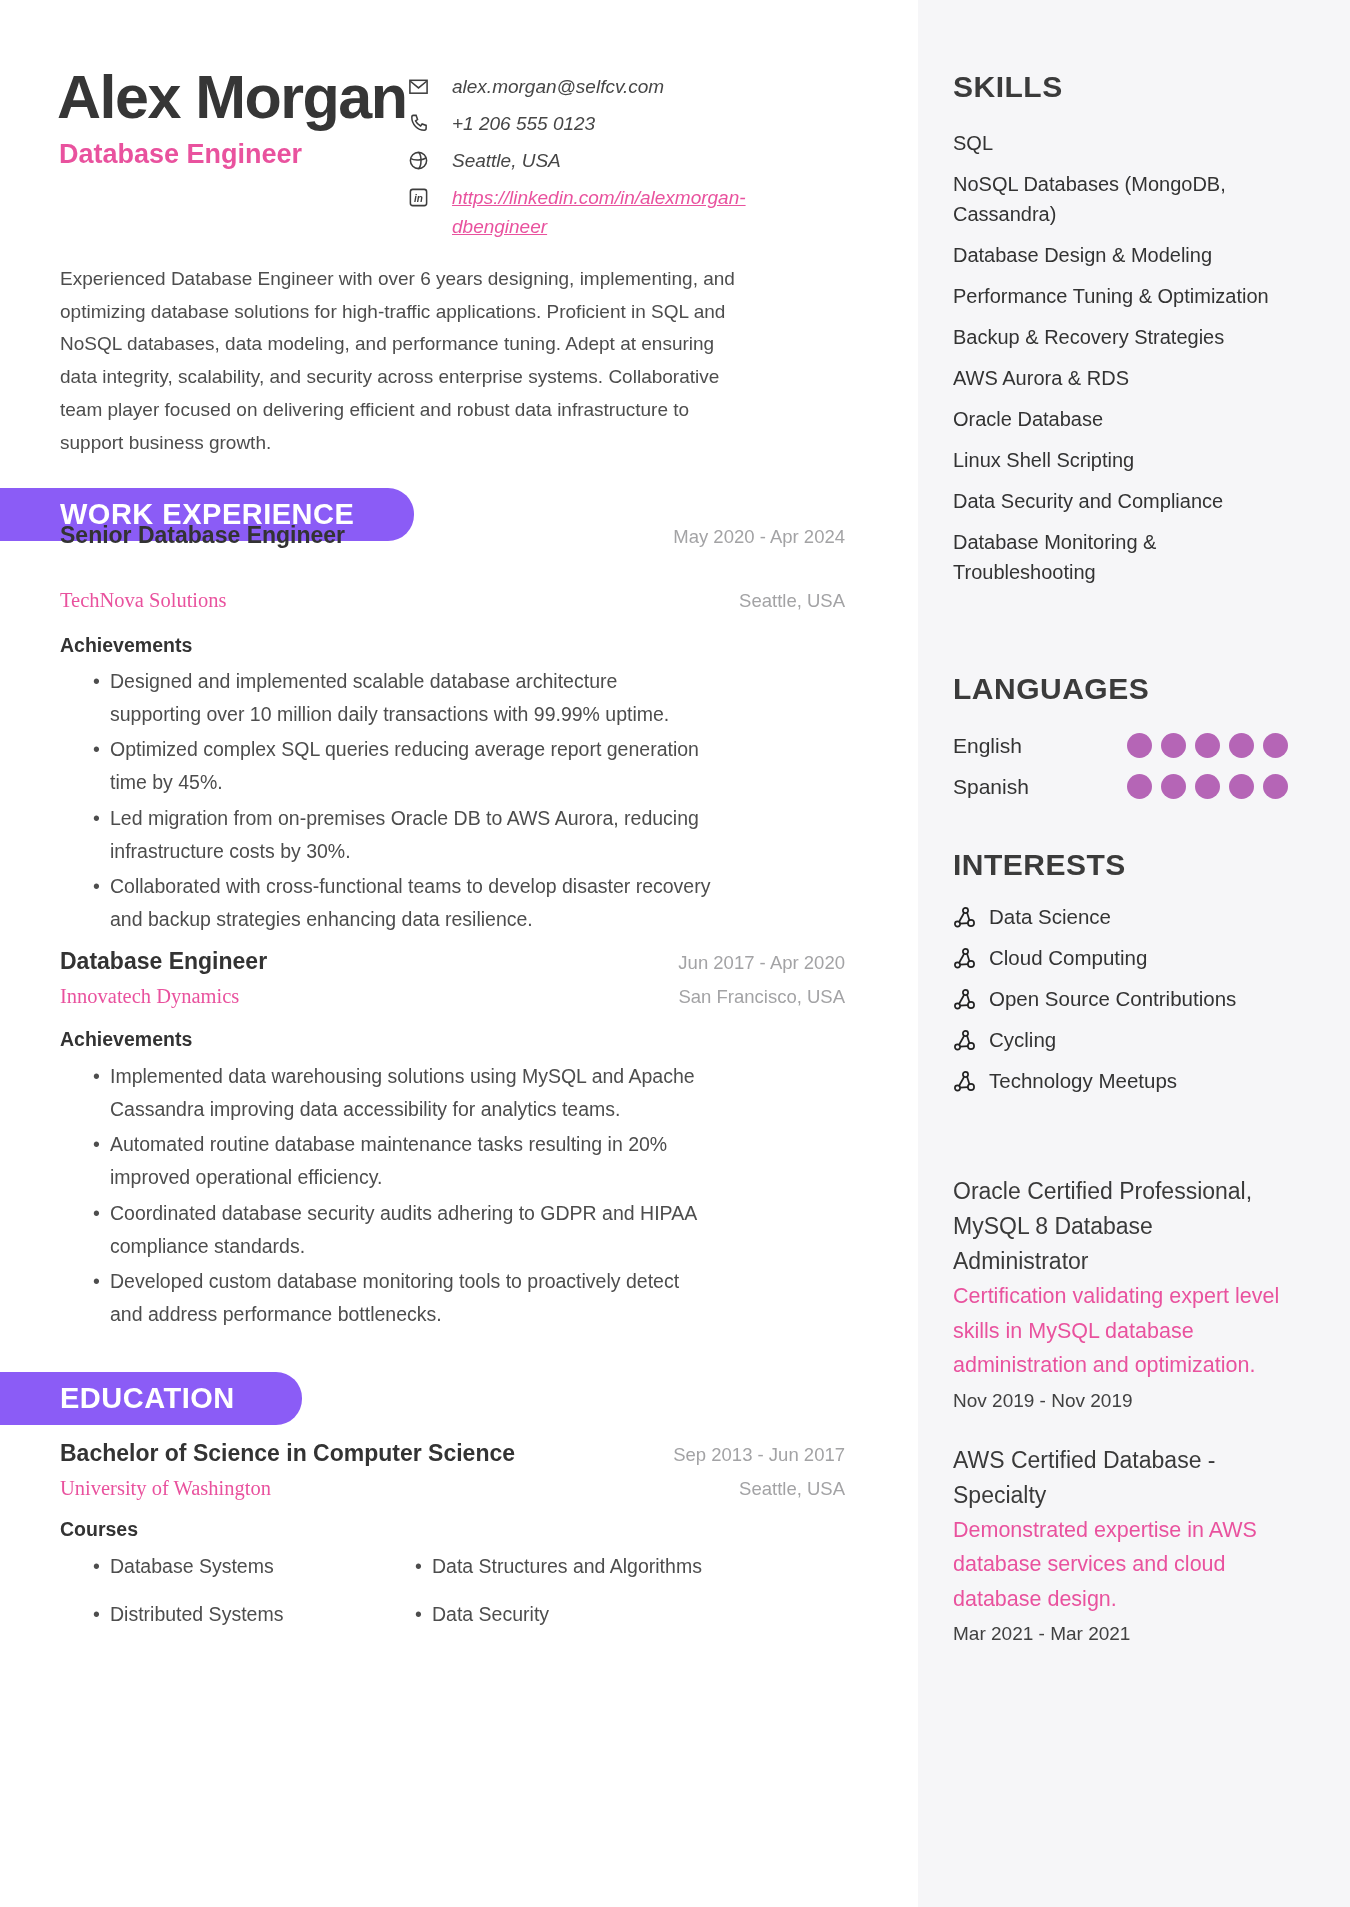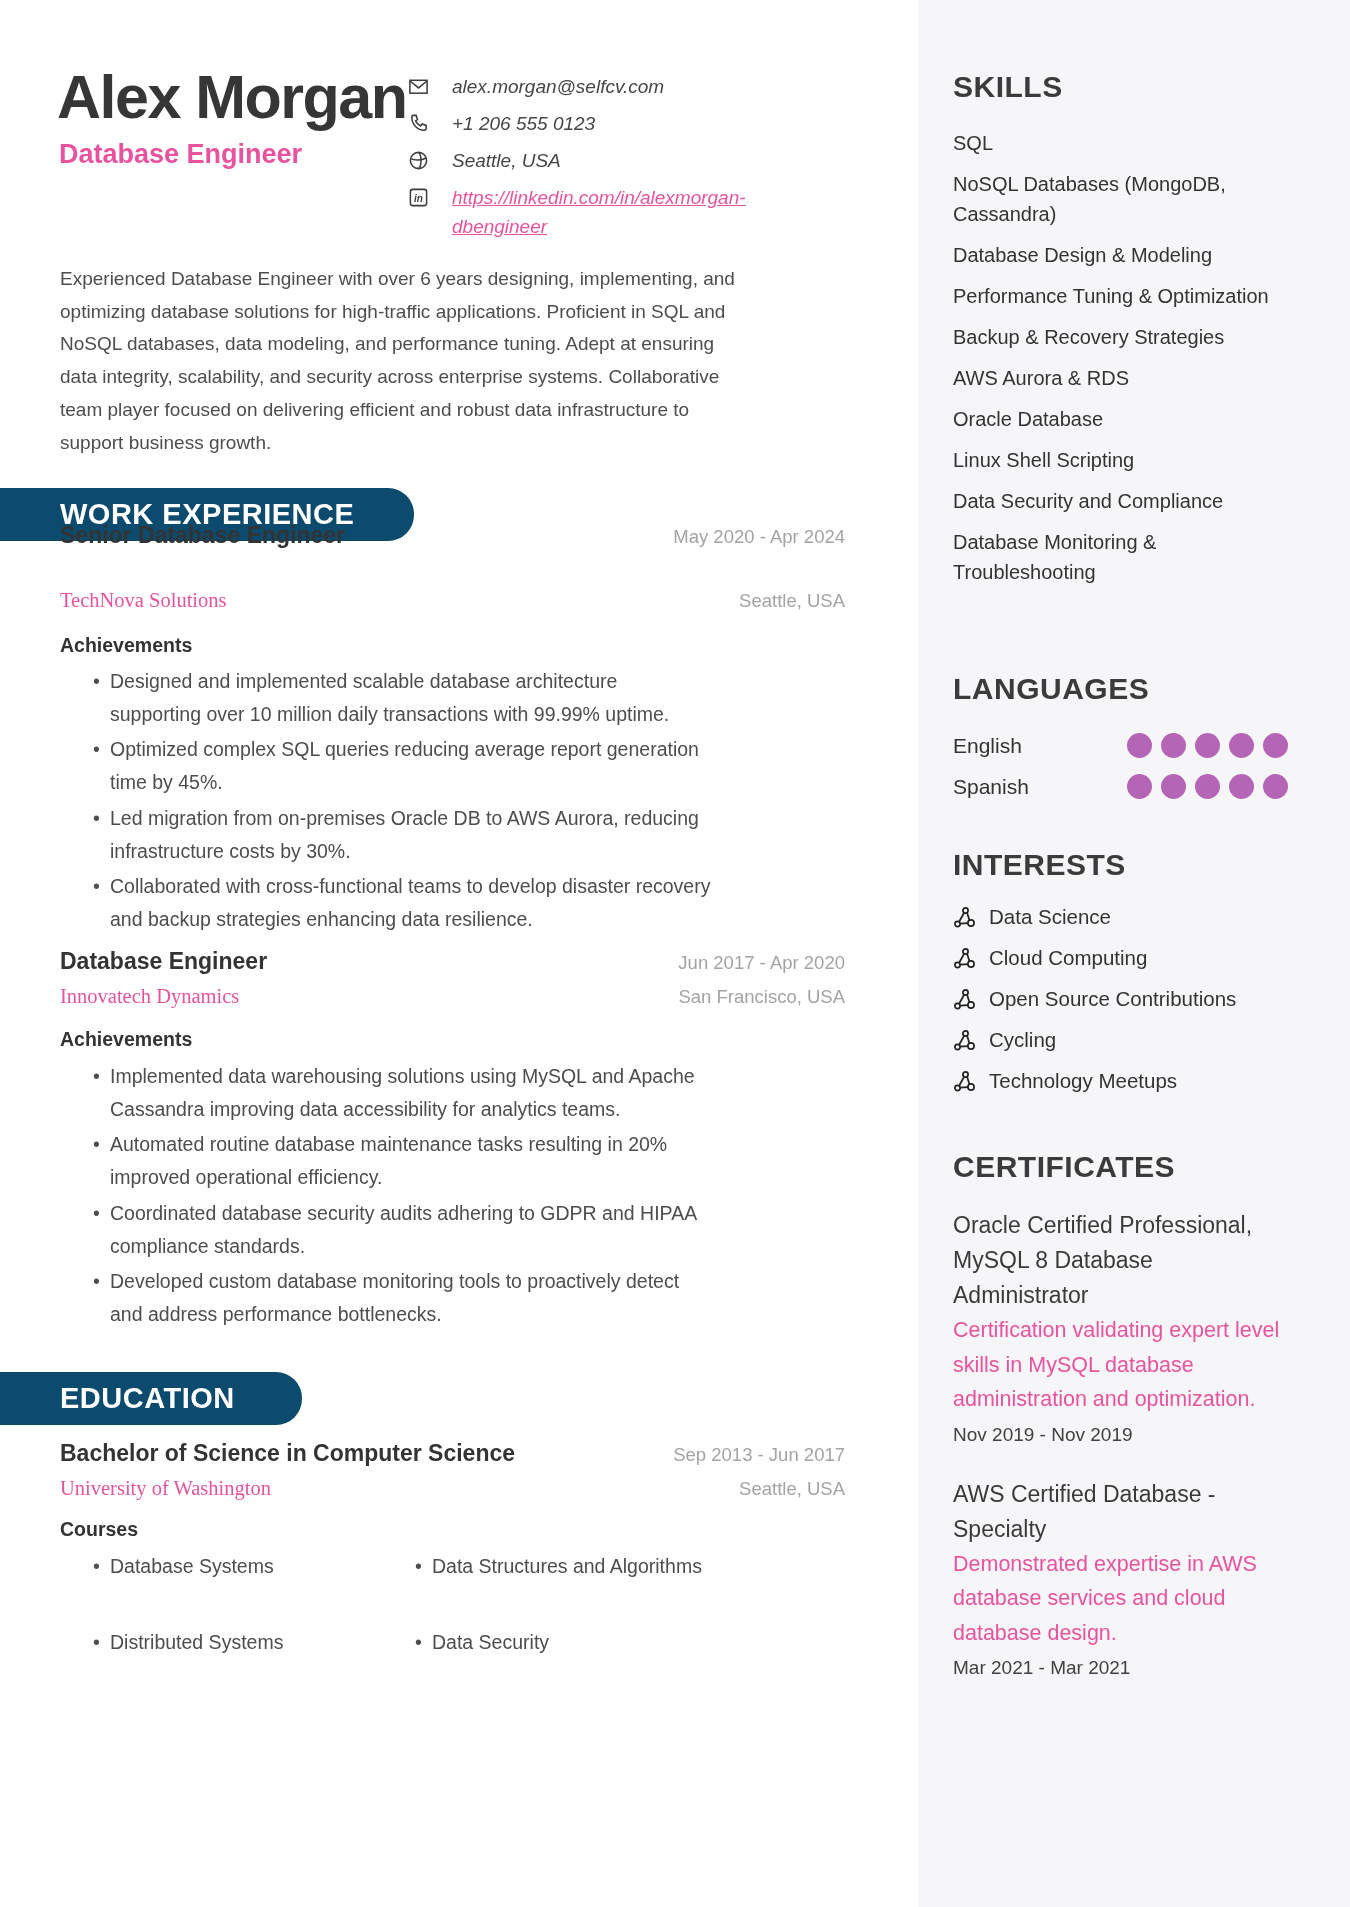--- a/index.html
+++ b/index.html
@@ -18,21 +18,21 @@
   .job-title { position:absolute; left:59px; top:139px; font-size:27px; font-weight:700; color:#e9529e; }
 
   .contact { position:absolute; left:408px; top:72px; width:440px; font-size:19px; color:#464646; }
   .c-row { display:flex; gap:23px; align-items:flex-start; margin-bottom:8px; line-height:29px;font-style:italic; }
   .c-icon { width:21px; height:21px; flex:0 0 21px; margin-top:4px; }
   .c-icon svg { width:21px; height:21px; stroke:#3d3d3d; fill:none; stroke-width:1.6; }
   .c-link { color:#e9529e; text-decoration:underline; width:338px; overflow-wrap:break-word; display:inline-block; }
 
   .summary { position:absolute; left:60px; top:263px; width:694px; font-size:19px; line-height:32.7px; color:#4d4d4d; }
 
-  .badge { position:absolute; left:0; height:53px; background:#0c4a6e; border-radius:0 26px 26px 0;
+  .badge { position:absolute; left:0; height:53px; background:#8b5cf6; border-radius:0 26px 26px 0;
            color:#fff; font-weight:800; font-size:29px; line-height:53px; padding-left:60px; letter-spacing:0.5px; white-space:nowrap; }
   .badge-work { top:488px; width:414px; }
   .badge-edu  { top:1372px; width:302px; }
 
   .row-split { position:absolute; left:60px; right:73px; display:flex; justify-content:space-between; align-items:baseline; }
   .role { font-size:23px; font-weight:700; color:#333; }
   .company { font-size:20.5px; color:#e9529e;font-family:Liberation Serif, serif; }
   .muted { font-size:18.5px; color:#a3a3a5; }
   .ach-label { position:absolute; left:60px; font-size:19.5px; font-weight:700; color:#333; }
 
@@ -40,21 +40,21 @@
   .bullets li { position:relative; padding-left:50px; font-size:19.5px; line-height:32.7px; color:#4d4d4d; margin-bottom:3px; }
   .bullets li::before { content:"•"; position:absolute; left:33px; color:#4d4d4d; }
 
   #job0-role { top:522px; } #job0-co { top:589px; }
   #ach0 { top:634px; } #bullets0 { top:665px; }
   #job1-role { top:948px; } #job1-co { top:985px; }
   #ach1 { top:1028px; } #bullets1 { top:1060px; }
 
   #edu-role { top:1440px; } #edu-co { top:1477px; }
   #courses-label { top:1518px; }
-  .course-grid { position:absolute; left:60px; top:1552px; width:700px; display:grid; grid-template-columns:320px 1fr; row-gap:48px; }
+  .course-grid { position:absolute; left:60px; top:1552px; width:700px; display:grid; grid-template-columns:320px 1fr; row-gap:20px; }
   .course-cell { position:relative; padding-left:50px; font-size:19.5px; line-height:28px; color:#4d4d4d; }
   .course-cell::before { content:"•"; position:absolute; left:33px; }
   .course-cell.col2::before { left:35px; }
   .course-cell.col2 { padding-left:52px; }
 
   
   .sidebar { position:absolute; top:0; right:0; width:432px; height:1907px; background:#f6f6f8; }
   .side-sec { position:absolute; left:35px; right:62px; }
   .side-title { font-size:30px; font-weight:800; color:#3b3b3b; letter-spacing:0.5px; }
   #skills-sec { top:70px; } #langs-sec { top:672px; } #interests-sec { top:848px; } #certs-sec { top:1150px; }
@@ -283,21 +283,20 @@
               <span class="dot"></span>
               <span class="dot"></span>
               <span class="dot"></span>
               <span class="dot"></span>
             </span>
           </div>
         </div>
     </section>
 
     <section class="side-sec" id="certs-sec">
-      <h2 class="side-title">CERTIFICATES</h2>
       <div class="certs-list" id="certs-list">
           <div class="cert">
             <div class="cert-name">Oracle Certified Professional, MySQL 8 Database Administrator</div>
             <div class="cert-desc">Certification validating expert level skills in MySQL database administration and optimization.</div>
             <div class="cert-date">Nov 2019 - Nov 2019</div>
           </div>
           <div class="cert">
             <div class="cert-name">AWS Certified Database - Specialty</div>
             <div class="cert-desc">Demonstrated expertise in AWS database services and cloud database design.</div>
             <div class="cert-date">Mar 2021 - Mar 2021</div>

